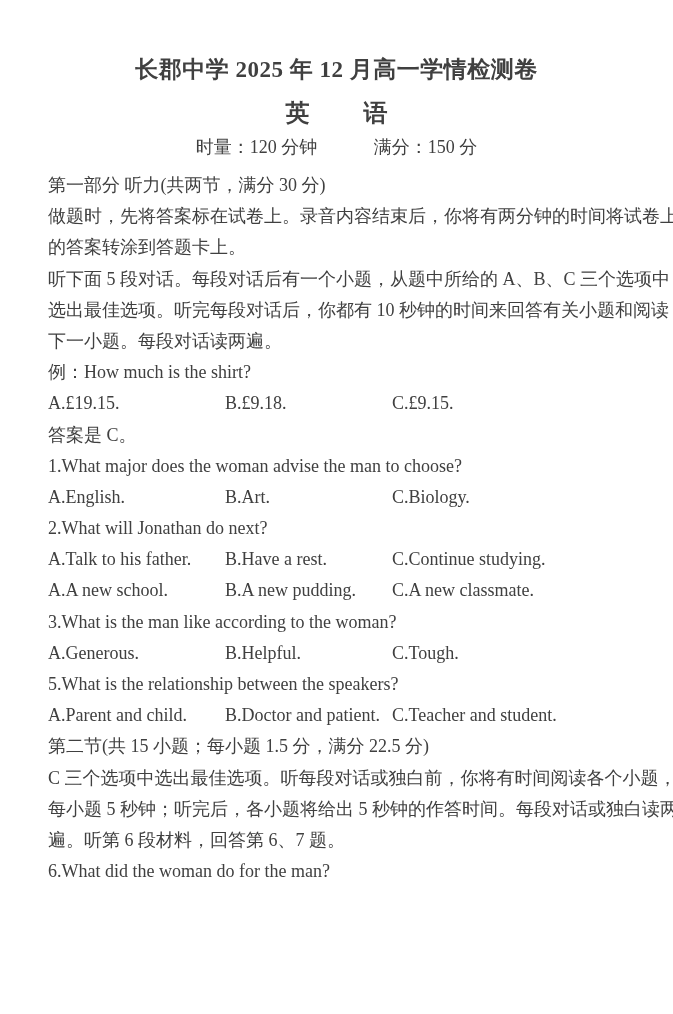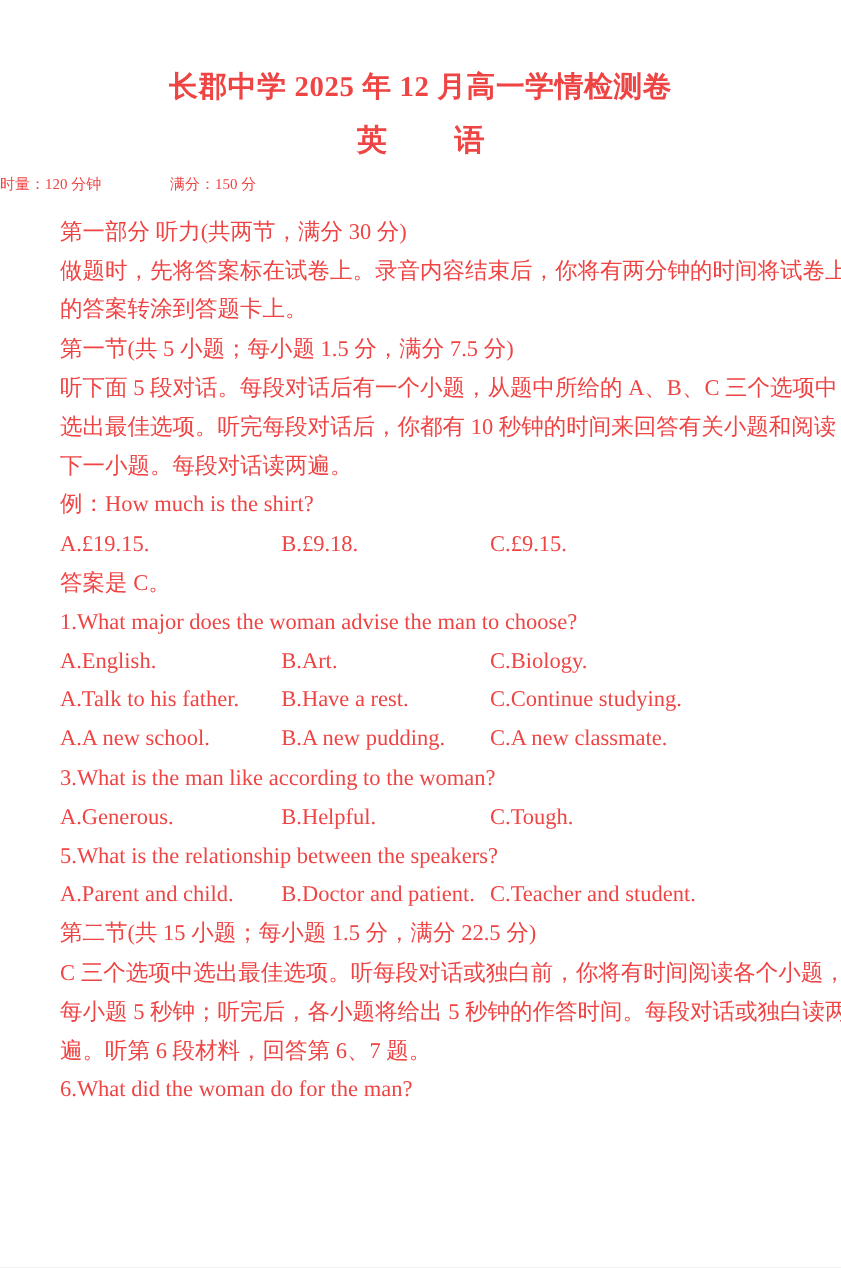--- a/index.html
+++ b/index.html
@@ -2,21 +2,21 @@
 <html><head>
 <meta charset="utf-8">
 <style>
   html, body { margin: 0; padding: 0; background: #e8e8e8; }
   .page {
     position: relative;
     width: 673px;
     height: 1014px;
     margin: 0 auto;
     background: #ffffff;
-    color: #ef4444;
+    color: #404040;
     font-family: "Liberation Serif", "DejaVu Serif", serif;
     overflow: hidden;
   }
   .title {
     padding-top: 54px;
     text-align: center;
     font-size: 23px;
     font-weight: 700;
     line-height: 32px;
     letter-spacing: 0.5px;
@@ -25,21 +25,22 @@
   .subject {
     margin-top: 12px;
     text-align: center;
     font-size: 24px;
     font-weight: 700;
     line-height: 30px;
   }
   .subject .second { margin-left: 48px; }
   .meta {
     margin-top: 6px;
-    font-size: 12px;
+    text-align: center;
+    font-size: 18px;
     line-height: 26px;
   }
   .meta .duration { margin-right: 52px; }
   .content {
     margin-top: 10px;
     padding: 0 44px 0 48px;
     font-size: 18px;
     font-family: Liberation Serif, serif;
   }
   .line {
@@ -69,41 +70,41 @@
     <span class="score">满分：150 分</span>
   </div>
 
   <div class="content">
 
     <div class="line">第一部分 听力(共两节，满分 30 分)</div>
 
     <div class="line">做题时，先将答案标在试卷上。录音内容结束后，你将有两分钟的时间将试卷上</div>
     <div class="line">的答案转涂到答题卡上。</div>
 
-    <div class="line">第一节(共 5 小题；每小题 1.5 分，满分 7.5 分)</div>
 
     <div class="line">听下面 5 段对话。每段对话后有一个小题，从题中所给的 A、B、C 三个选项中</div>
     <div class="line">选出最佳选项。听完每段对话后，你都有 10 秒钟的时间来回答有关小题和阅读</div>
     <div class="line">下一小题。每段对话读两遍。</div>
 
     <div class="line">例：How much is the shirt?</div>
     <div class="line options">
       <span class="opt-a">A.£19.15.</span>
       <span class="opt-b">B.£9.18.</span>
       <span class="opt-c">C.£9.15.</span>
     </div>
     <div class="line">答案是 C。</div>
 
     <div class="line">1.What major does the woman advise the man to choose?</div>
     <div class="line options">
       <span class="opt-a">A.English.</span>
       <span class="opt-b">B.Art.</span>
       <span class="opt-c">C.Biology.</span>
     </div>
 
+    <div class="line">2.What will Jonathan do next?</div>
     <div class="line options">
       <span class="opt-a">A.Talk to his father.</span>
       <span class="opt-b">B.Have a rest.</span>
       <span class="opt-c">C.Continue studying.</span>
     </div>
 
     <div class="line options">
       <span class="opt-a">A.A new school.</span>
       <span class="opt-b">B.A new pudding.</span>
       <span class="opt-c">C.A new classmate.</span>

